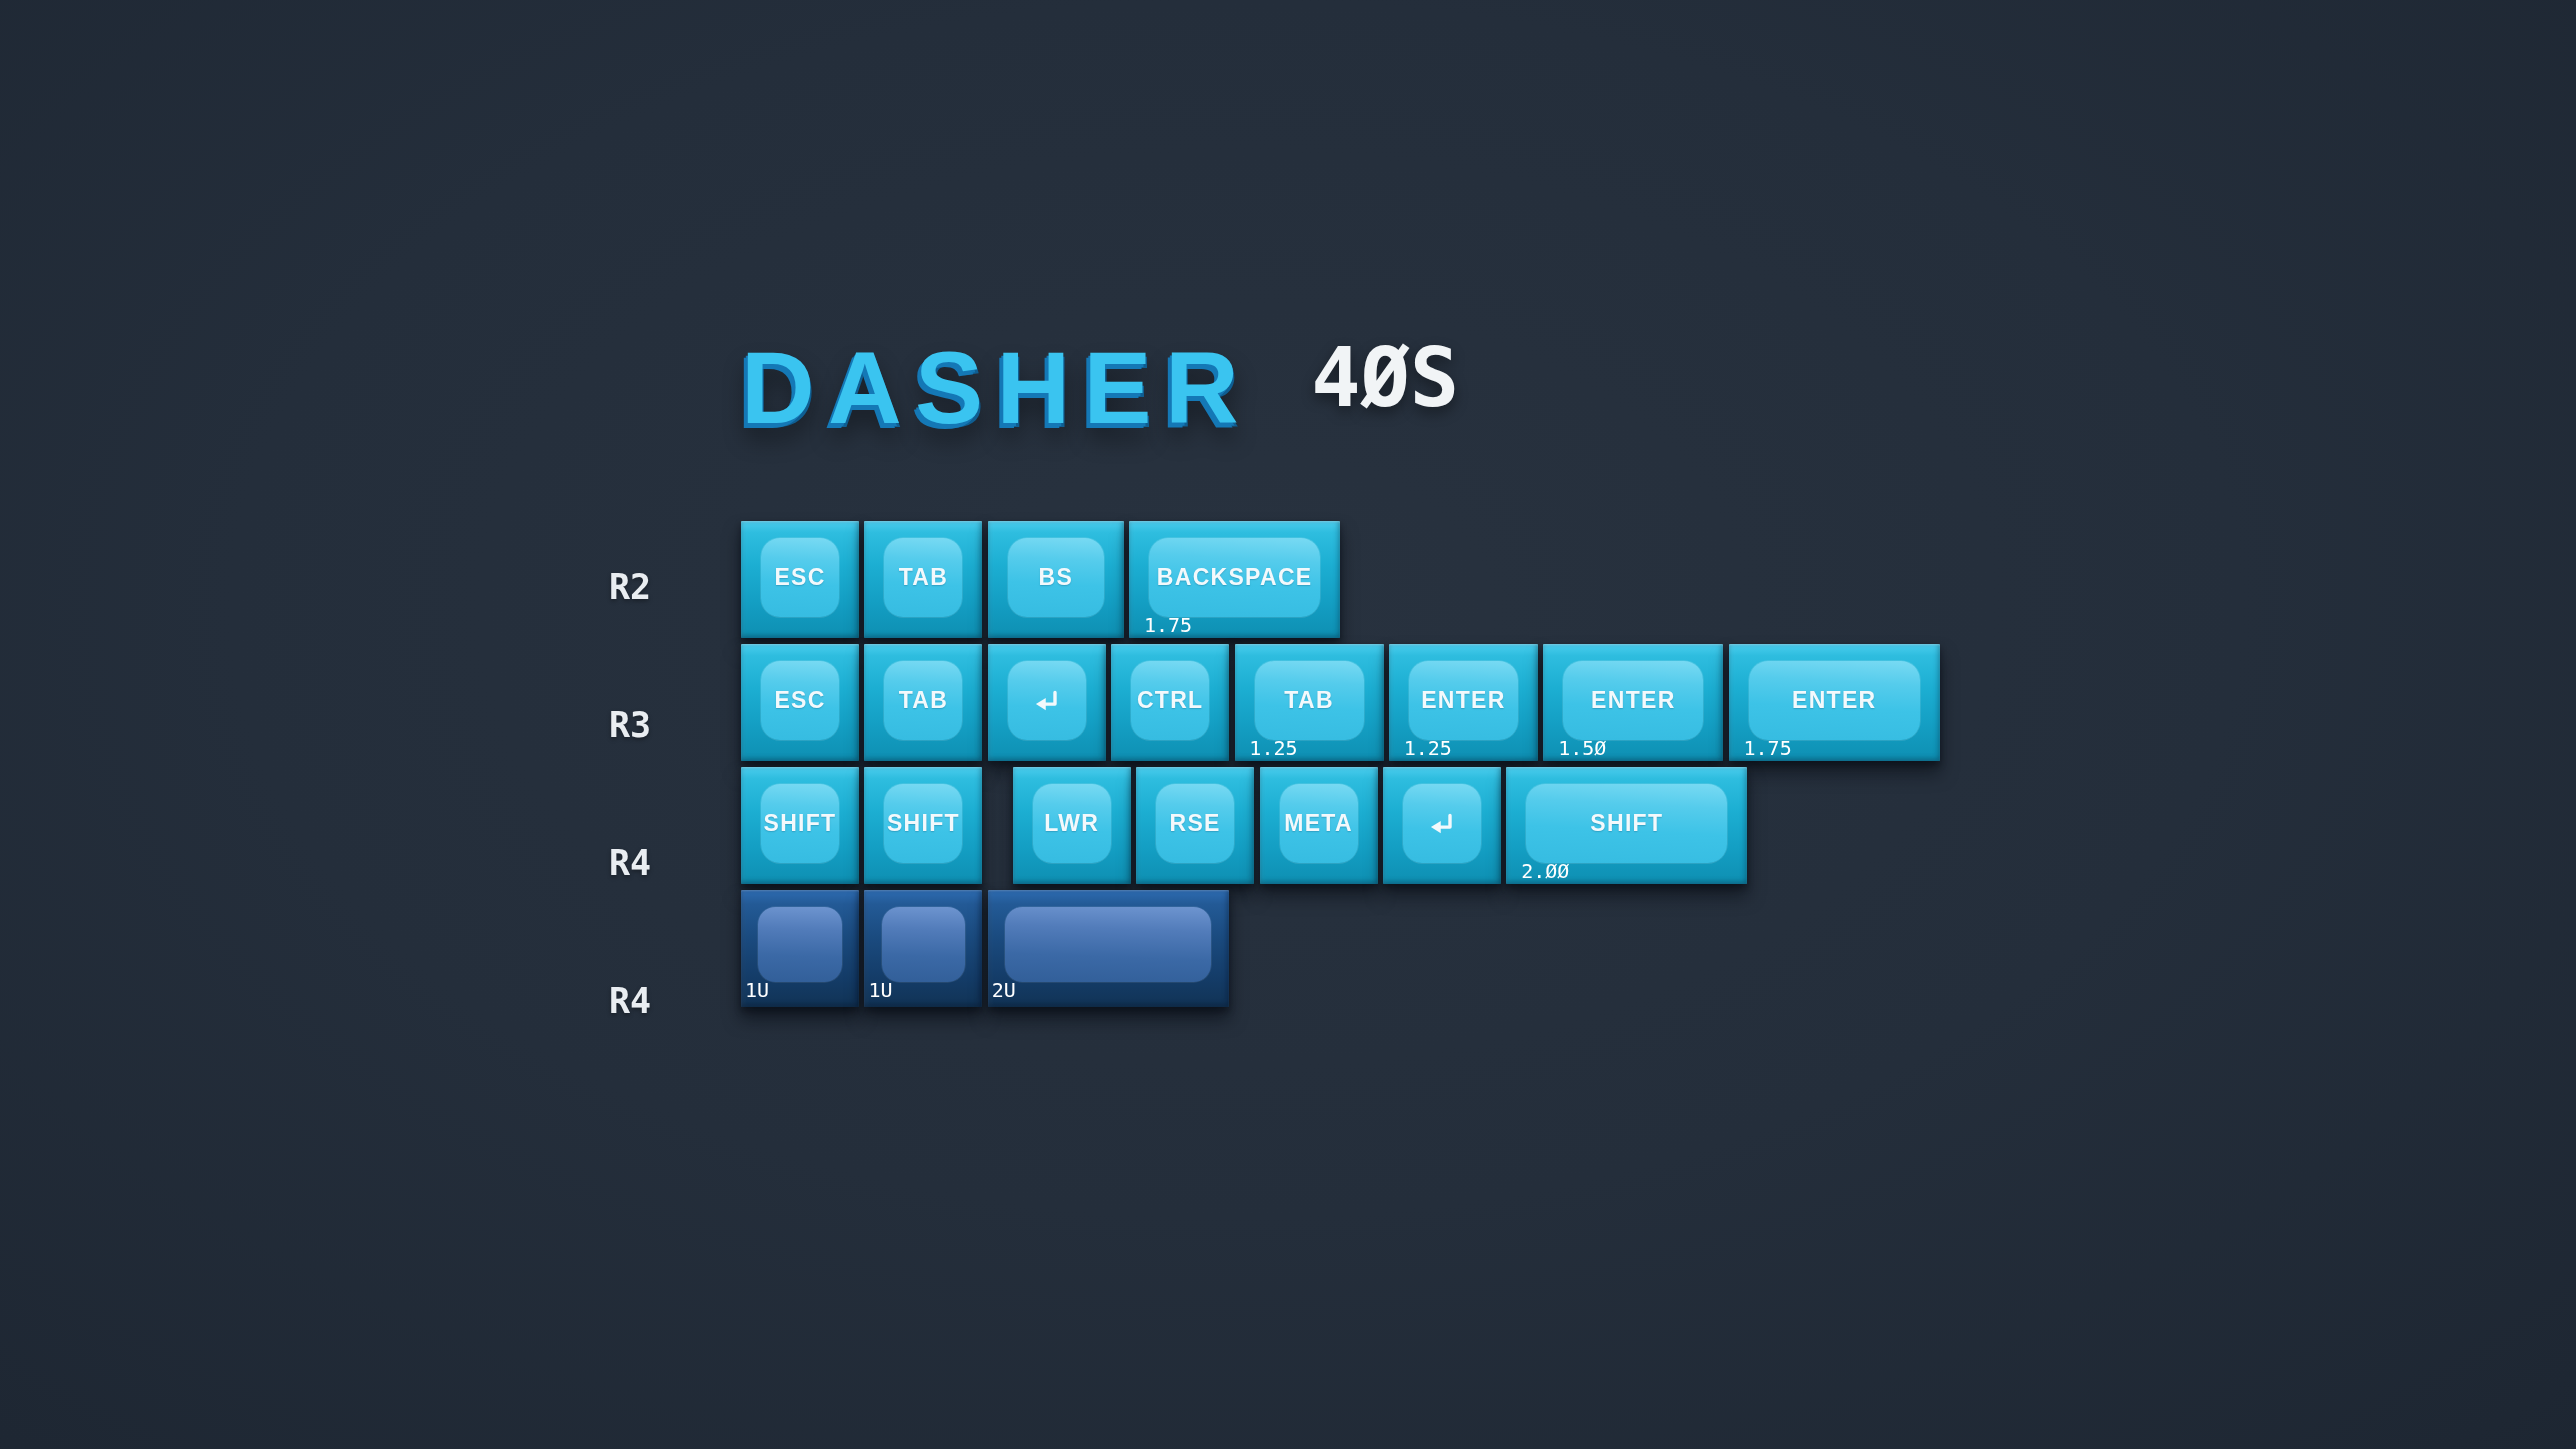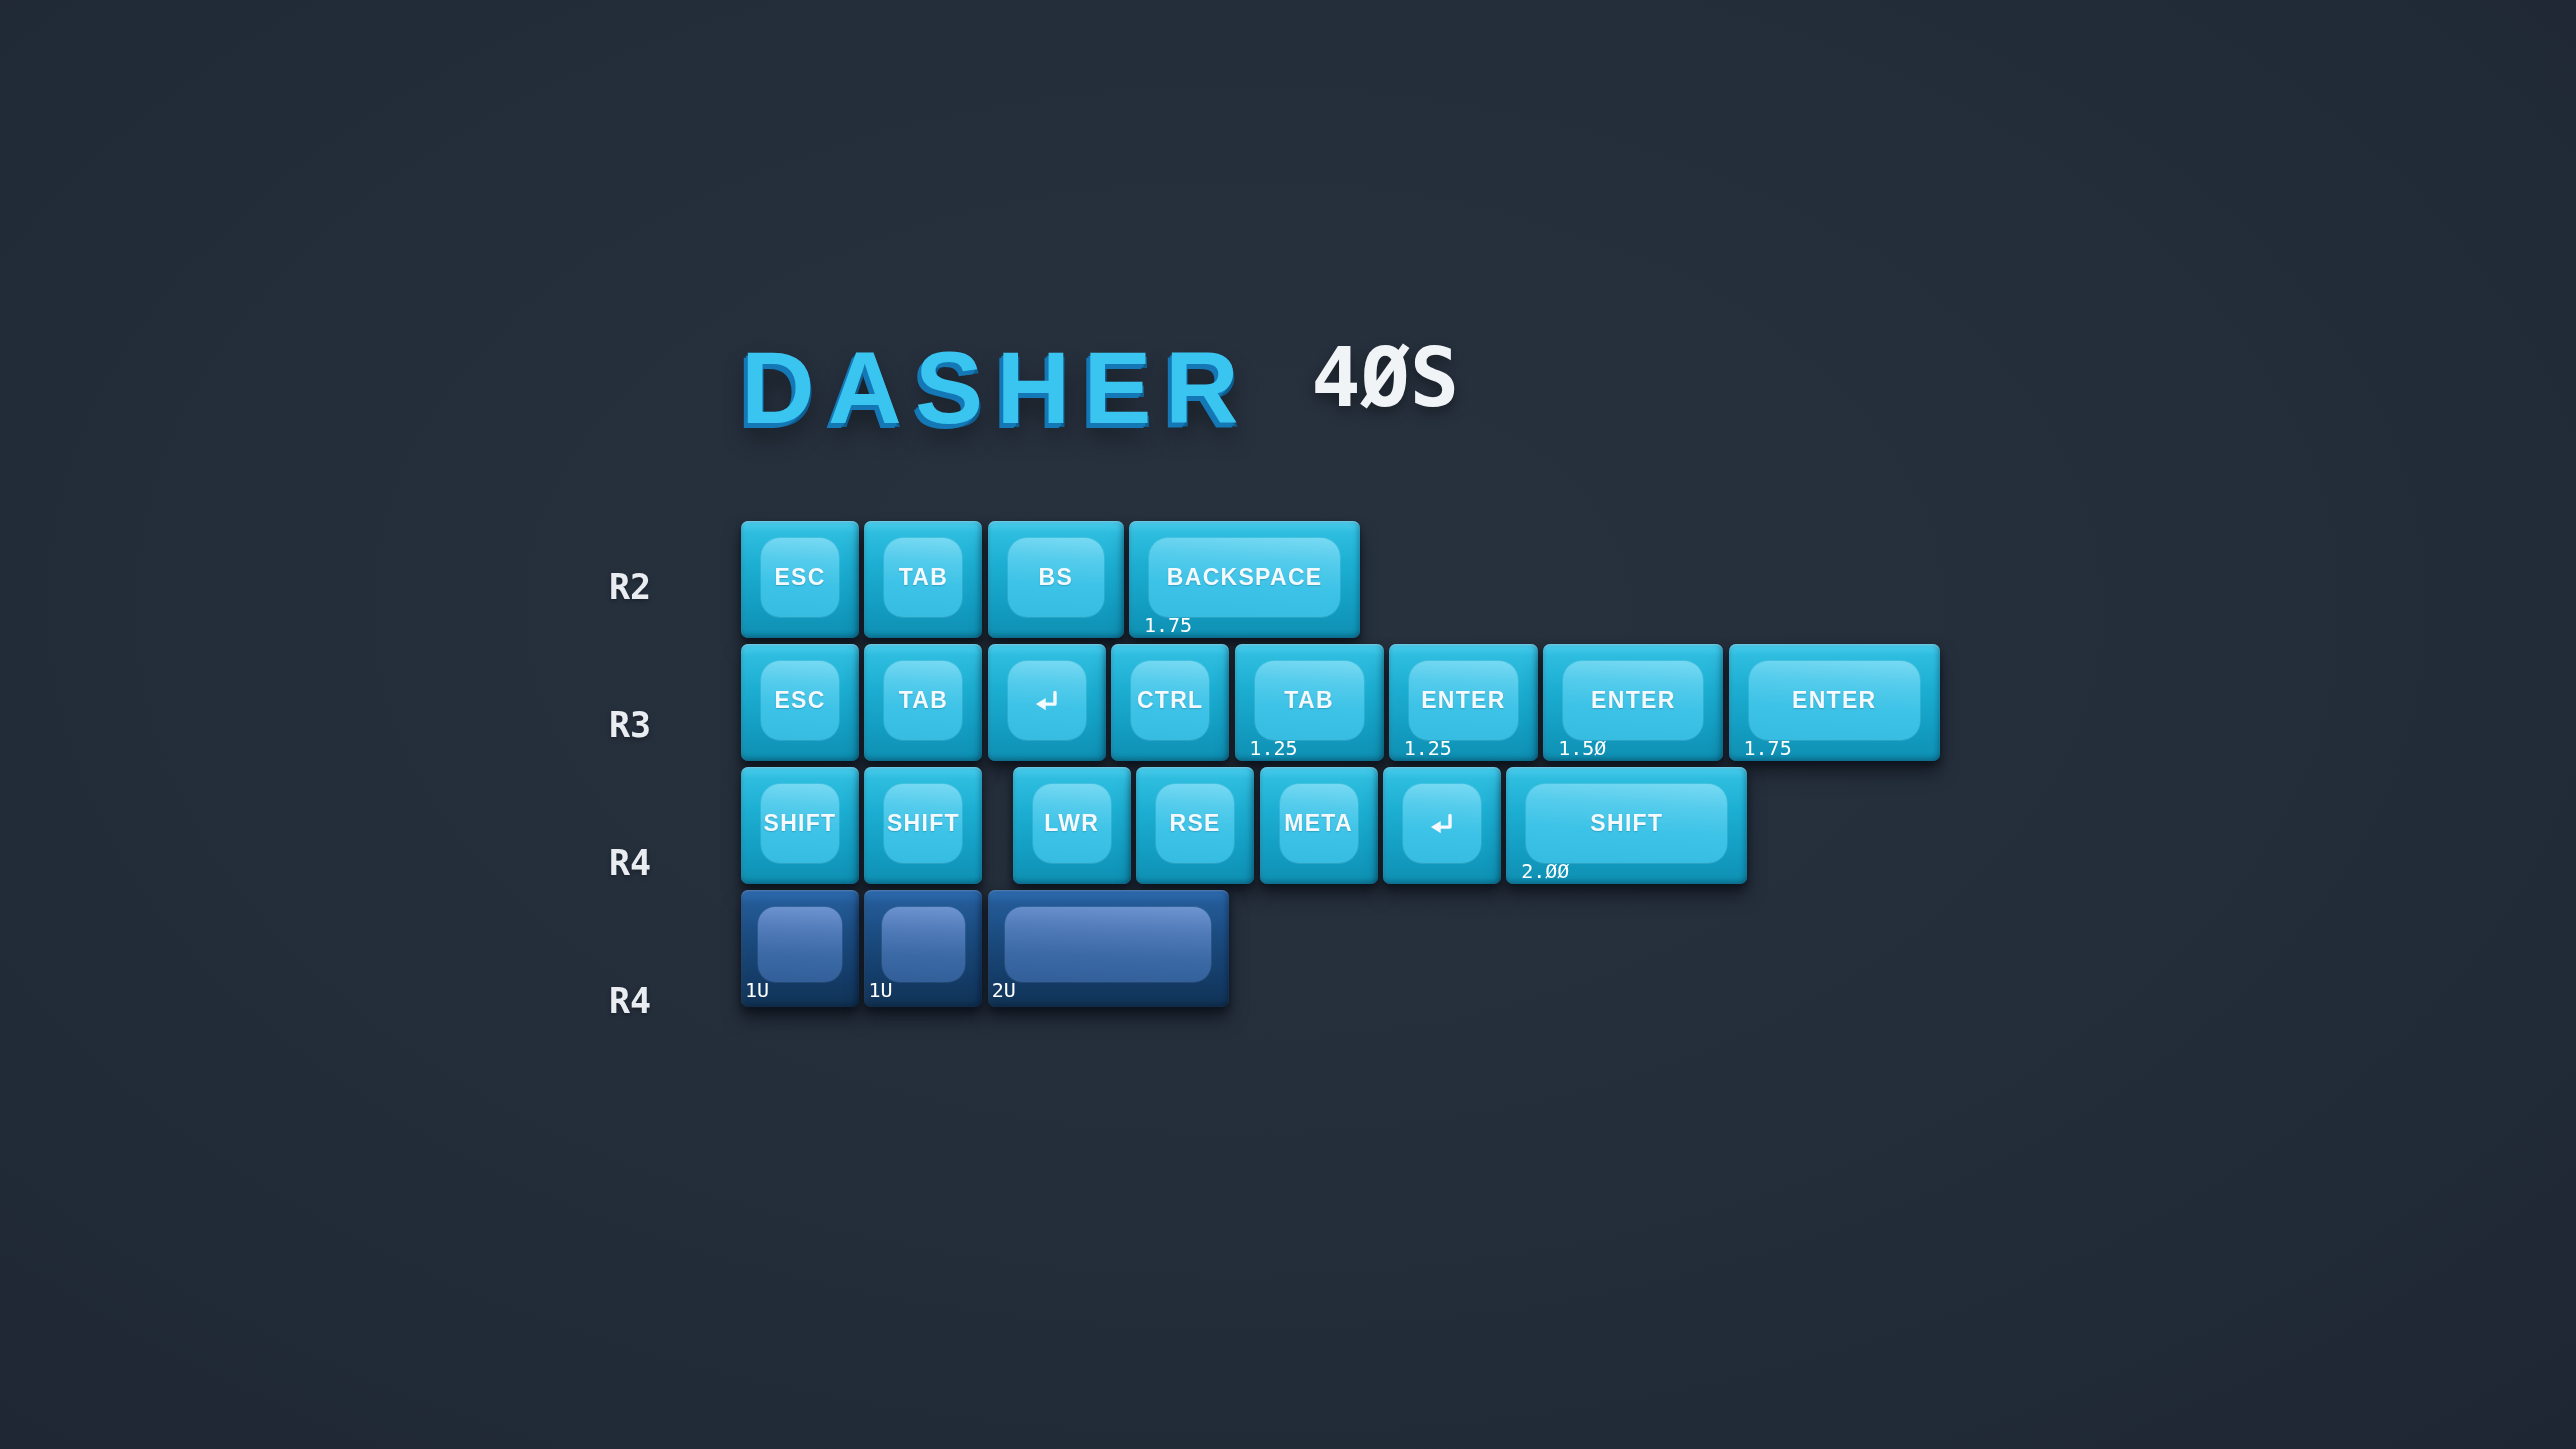--- a/index.html
+++ b/index.html
@@ -74,21 +74,21 @@
     gap: 6px;
   }
   .key-row {
     display: flex;
     gap: 5.4px;
     height: 117px;
   }
   .key {
     position: relative;
     height: 117px;
-    border-radius: 7px;
+    border-radius: 1px;
     flex: 0 0 auto;
   }
   .key.cyan {
     background: linear-gradient(180deg,
       #4bcdee 0%, #2ebddf 10%, #1caed2 38%, #149fc4 68%, #0e8fb2 100%);
     box-shadow:
       0 12px 17.4px rgba(3, 8, 14, 0.5),
       0 3.4px 6.7px rgba(3, 8, 14, 0.4),
       inset 0 1.3px 1.3px rgba(255, 255, 255, 0.22),
       inset 0 -2.7px 5.4px rgba(0, 30, 50, 0.28),
@@ -168,21 +168,21 @@
       <div class="key cyan" style="width: 118px;">
     <div class="key-top"></div>
     <div class="legend">TAB</div>
 
   </div>
       <div class="key cyan" style="width: 136px; text-align: center;">
     <div class="key-top"></div>
     <div class="legend">BS</div>
 
   </div>
-      <div class="key cyan" style="width: 231px;">
+      <div class="key cyan" style="width: 211px;">
     <div class="key-top"></div>
     <div class="legend">BACKSPACE</div>
     <div class="size-label">1.75</div>
   </div>
     </div>
     <div class="key-row">
       <div class="key cyan" style="width: 118px;">
     <div class="key-top"></div>
     <div class="legend">ESC</div>
 

